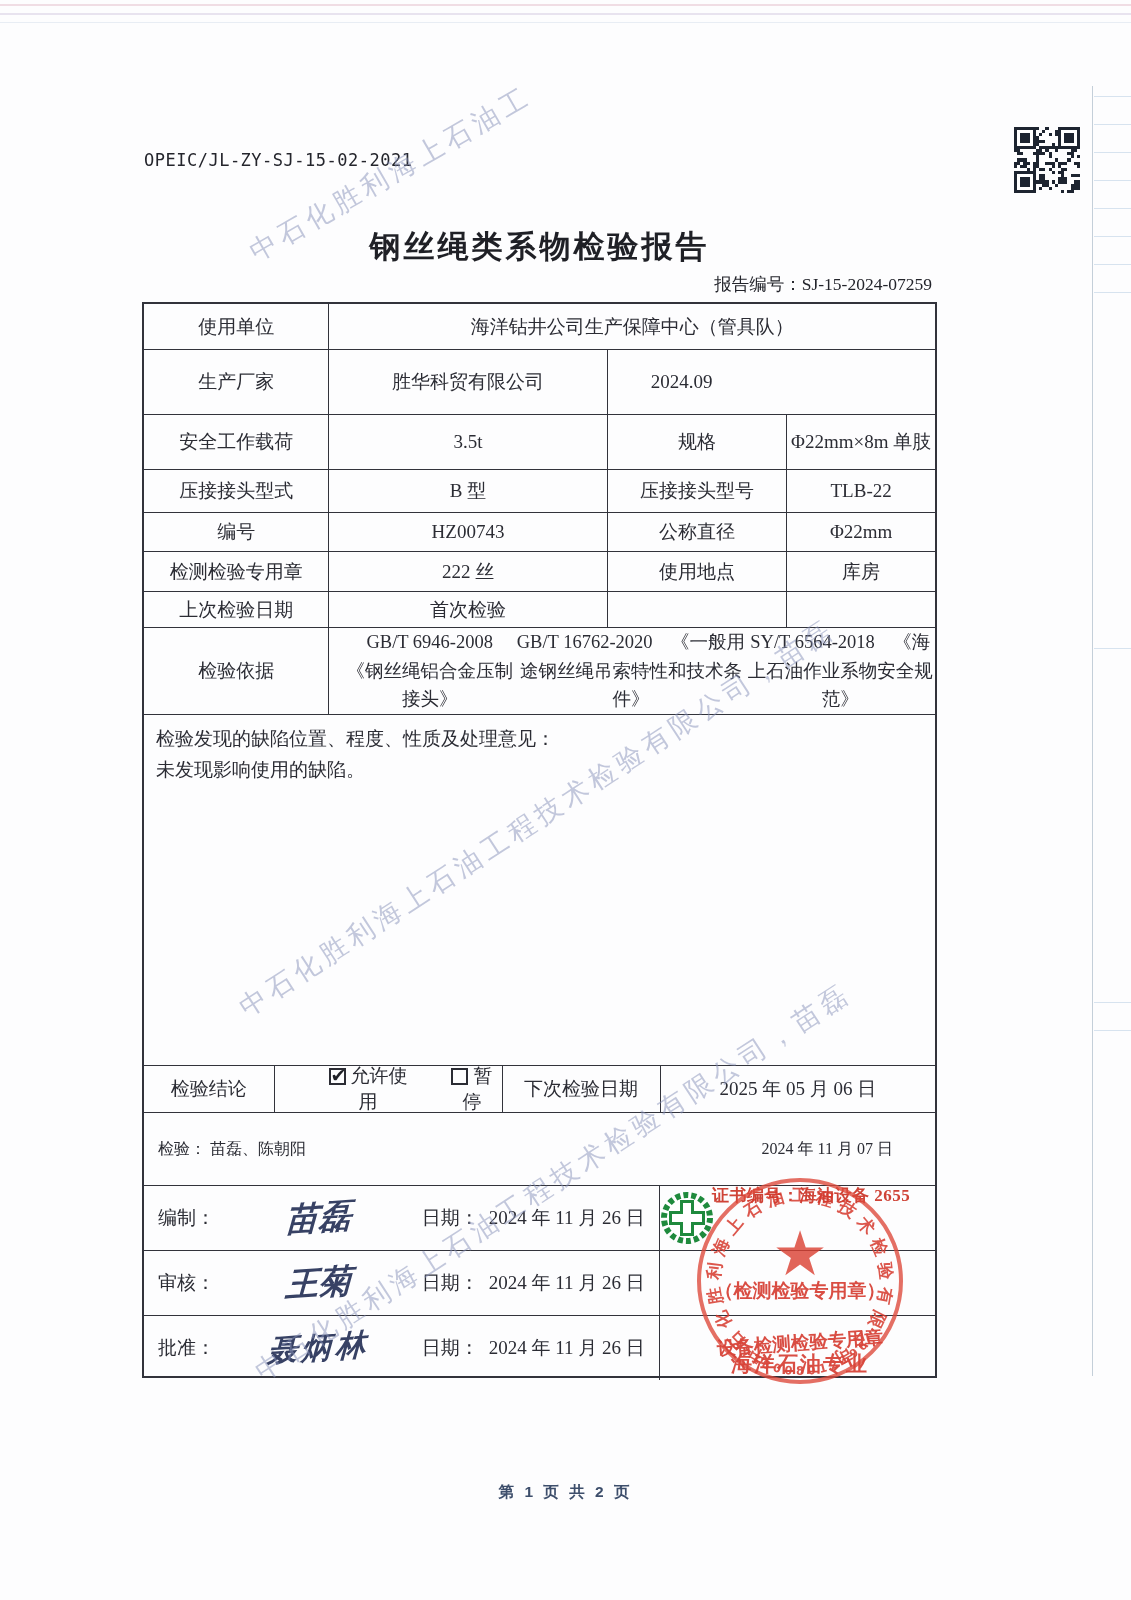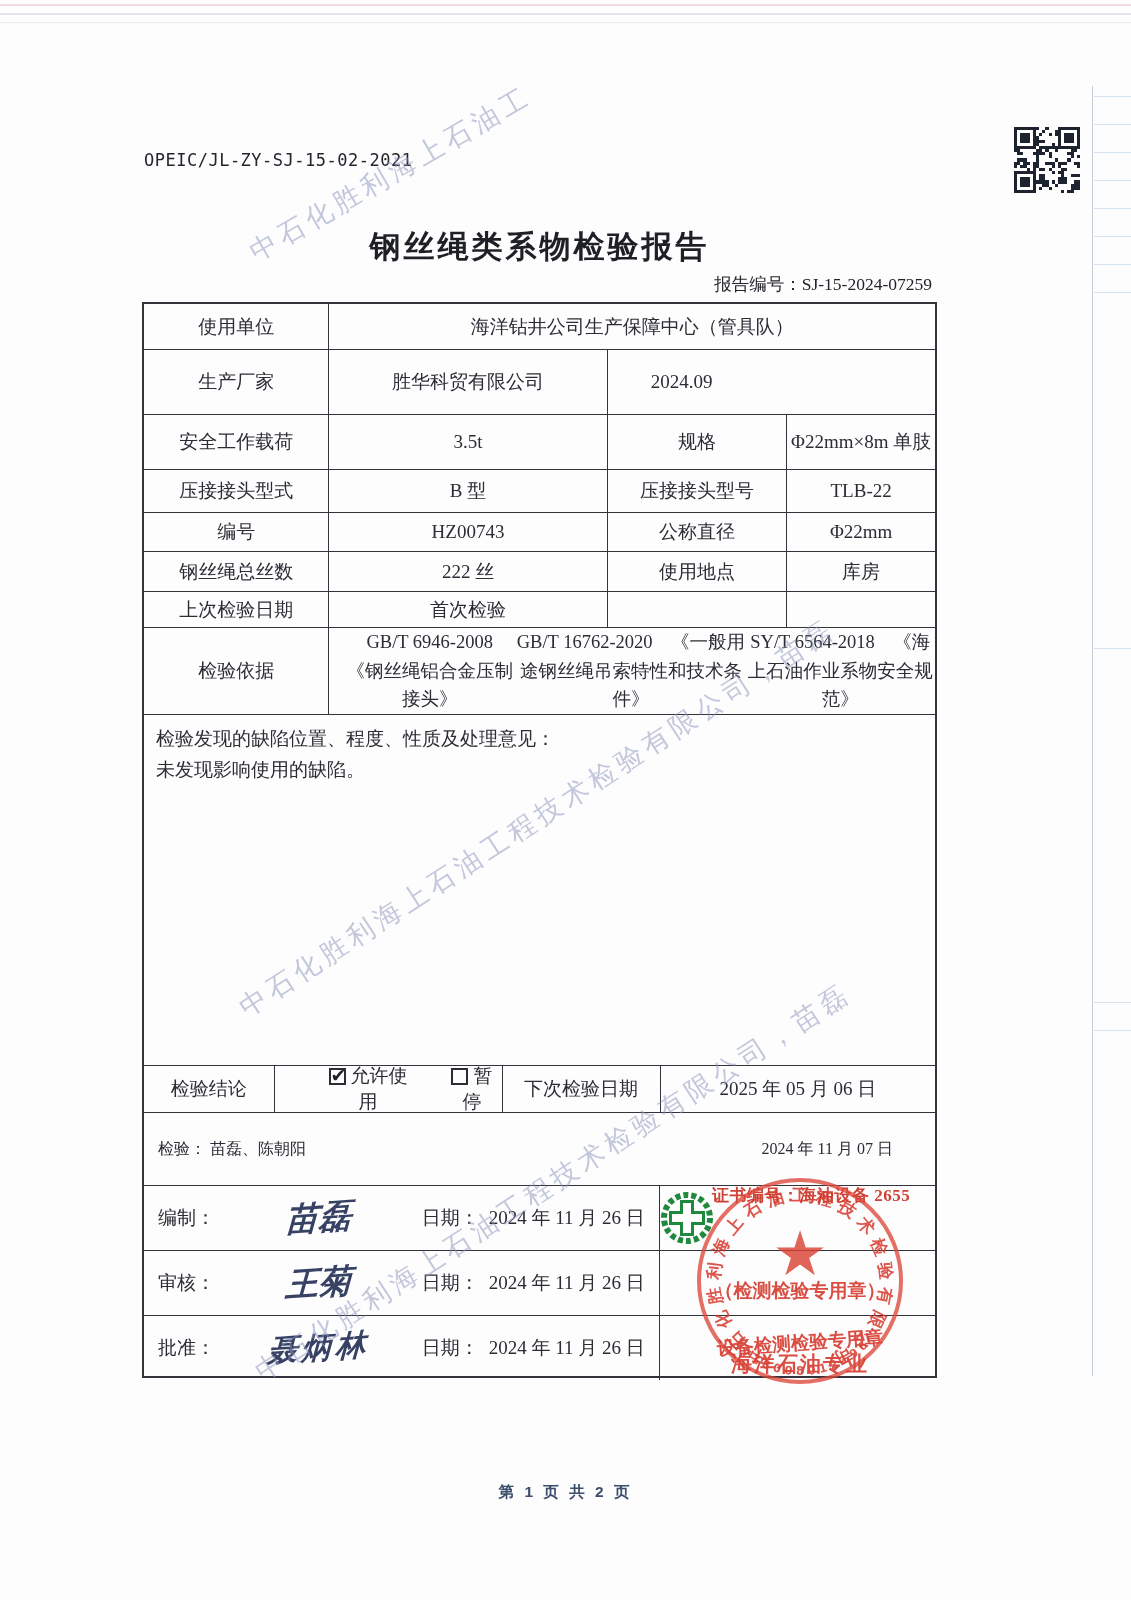--- a/index.html
+++ b/index.html
@@ -264,21 +264,21 @@
   </div>
 
   <div class="row" style="height:39px;">
     <div class="c w1">编号</div>
     <div class="c w2">HZ00743</div>
     <div class="c w3">公称直径</div>
     <div class="c w4">Φ22mm</div>
   </div>
 
   <div class="row" style="height:40px;">
-    <div class="c w1">钢丝绳总丝数</div>
+    <div class="c w1">检测检验专用章</div>
     <div class="c w2">222 丝</div>
     <div class="c w3">使用地点</div>
     <div class="c w4">库房</div>
   </div>
 
   <div class="row" style="height:36px;">
     <div class="c w1">上次检验日期</div>
     <div class="c w2">首次检验</div>
     <div class="c w3"></div>
     <div class="c w4"></div>

